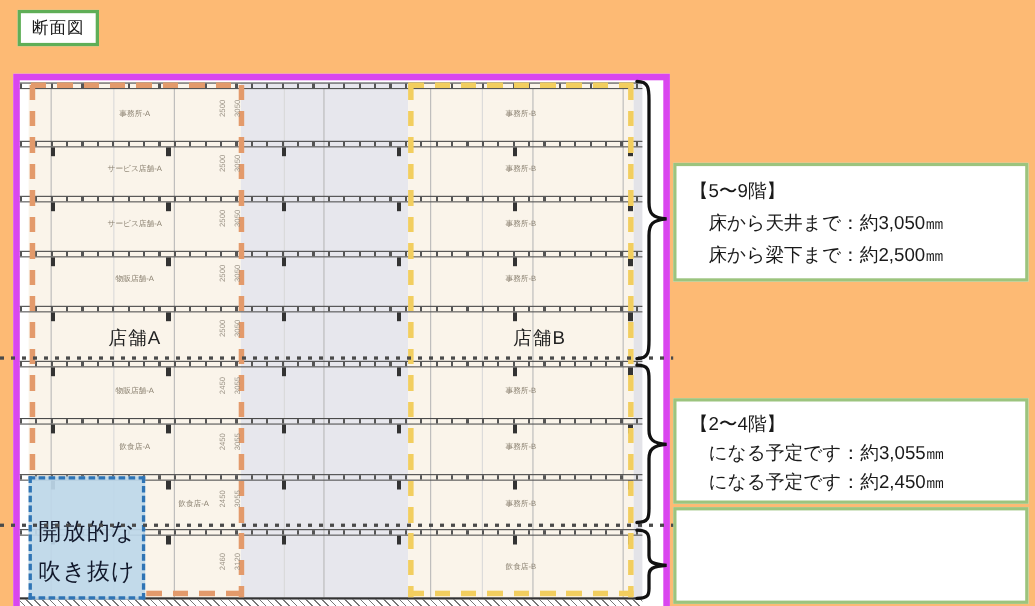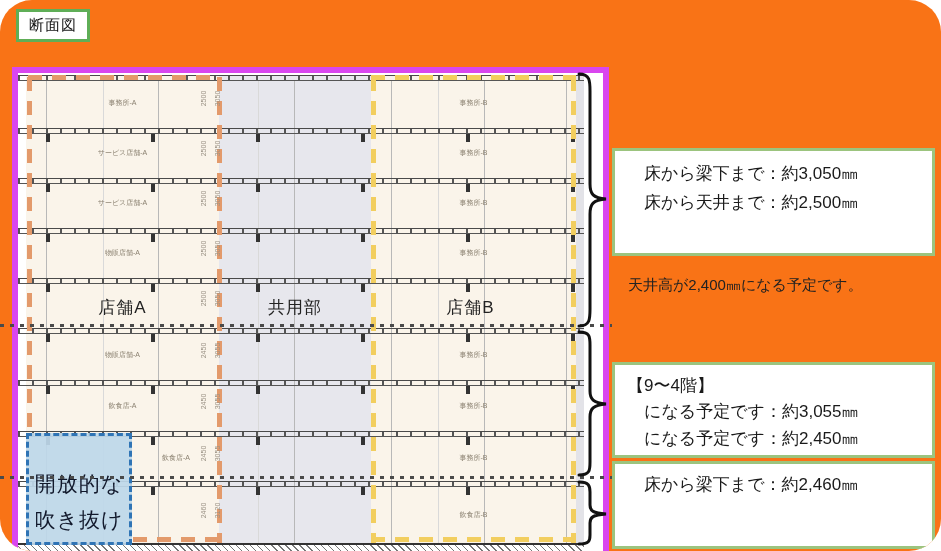--- a/index.html
+++ b/index.html
@@ -1,17 +1,17 @@
 <!DOCTYPE html>
 <html><head>
 <meta charset="utf-8">
 <style>
   html,body{margin:0;padding:0;background:#fff;}
   body{font-family:"Liberation Sans","DejaVu Sans",sans-serif;color:#222;}
-  .page{position:relative;width:941px;height:551px;background:#f97316;overflow:hidden;border-radius:32px;}
+  .page{position:relative;width:941px;height:551px;background:#fdba74;overflow:hidden;}
   .abs{position:absolute;}
 
   
   .titlebox{left:16px;top:9px;padding:4px 10px;border:3px solid #5FAE57;background:#fff;
             font-size:15px;color:#111;letter-spacing:1px;}
 
   
   .drawing{left:12px;top:67px;width:566px;height:479px;border:6px solid #d946ef;background:#fff;padding-left:19px;}
 
   .bg-a{left:8px;top:2px;width:193px;height:470px;background:#FAF4EA;}
@@ -144,22 +144,21 @@
     <div class="abs cell-label z7" style="left:118px;width:80px;top:380px">飲食店-A</div>
     <div class="abs cell-label lbl-b z7" style="top:380px">事務所-B</div>
     <div class="abs dim z7" style="left:170px;top:377px">2450</div>
     <div class="abs dim z7" style="left:184px;top:377px">3055</div>
 
     <div class="abs cell-label lbl-b z7" style="top:437px">飲食店-B</div>
     <div class="abs dim z7" style="left:170px;top:434px">2460</div>
     <div class="abs dim z7" style="left:184px;top:434px">3120</div>
 
     <div class="abs big-label z7" style="left:8px;width:193px;top:223px">店舗A</div>
-    <div class="abs big-label z7" style="left:201px;width:152px;top:223px">共用部</div>
-    <div class="abs big-label z7" style="left:333px;width:239px;top:223px">店舗B</div>
+    <div class="abs big-label z7" style="left:353px;width:239px;top:223px">店舗B</div>
 
     <div class="abs atrium">
       <div class="abs atrium-text">
         <div>開放的な</div>
         <div>吹き抜け</div>
       </div>
     </div>
   </div>
 
   <div class="abs dots" style="left:0;top:324px;width:612px"></div>
@@ -169,31 +168,30 @@
     <path d="M3,3 C14,3 14,10 14,20 L14,113 C14,123 17,127 30,128 C17,129 14,133 14,143 L14,238 C14,248 14,255 3,255" fill="none" stroke="#111" stroke-width="3" stroke-linecap="round"></path>
   </svg>
   <svg class="abs brace" style="left:576px;top:329px" width="34" height="150" viewBox="0 0 34 150">
     <path d="M3,3 C14,3 14,8 14,16 L14,62 C14,70 17,74 30,75 C17,76 14,80 14,88 L14,133 C14,141 14,146 3,146" fill="none" stroke="#111" stroke-width="3" stroke-linecap="round"></path>
   </svg>
   <svg class="abs brace" style="left:576px;top:480px" width="34" height="68" viewBox="0 0 34 68">
     <path d="M3,2 C13,2 14,6 14,12 L14,25 C14,31 17,33 30,34 C17,35 14,37 14,43 L14,55 C14,61 13,64 3,64" fill="none" stroke="#111" stroke-width="3" stroke-linecap="round"></path>
   </svg>
 
   <div class="abs greenbox" style="left:612px;top:148px;width:323px;height:108px">
-    <div class="indent">床から梁下まで：約3,050㎜</div>
-    <div class="indent">床から天井まで：約2,500㎜</div>
+    <div>【5〜9階】</div>
+    <div class="indent">床から天井まで：約3,050㎜</div>
+    <div class="indent">床から梁下まで：約2,500㎜</div>
   </div>
 
   <div class="abs note" style="left:613px;top:274px;width:326px">
-    <div class="indent">天井高が2,400㎜になる予定です。</div>
   </div>
 
   <div class="abs greenbox" style="left:612px;top:362px;width:323px;height:96px;line-height:1.55">
-    <div>【9〜4階】</div>
+    <div>【2〜4階】</div>
     <div class="indent">になる予定です：約3,055㎜</div>
     <div class="indent">になる予定です：約2,450㎜</div>
   </div>
 
   <div class="abs greenbox" style="left:612px;top:461px;width:323px;height:88px;line-height:1.5">
-    <div class="indent">床から梁下まで：約2,460㎜</div>
   </div>
 
 </div>
 
 </body></html>

